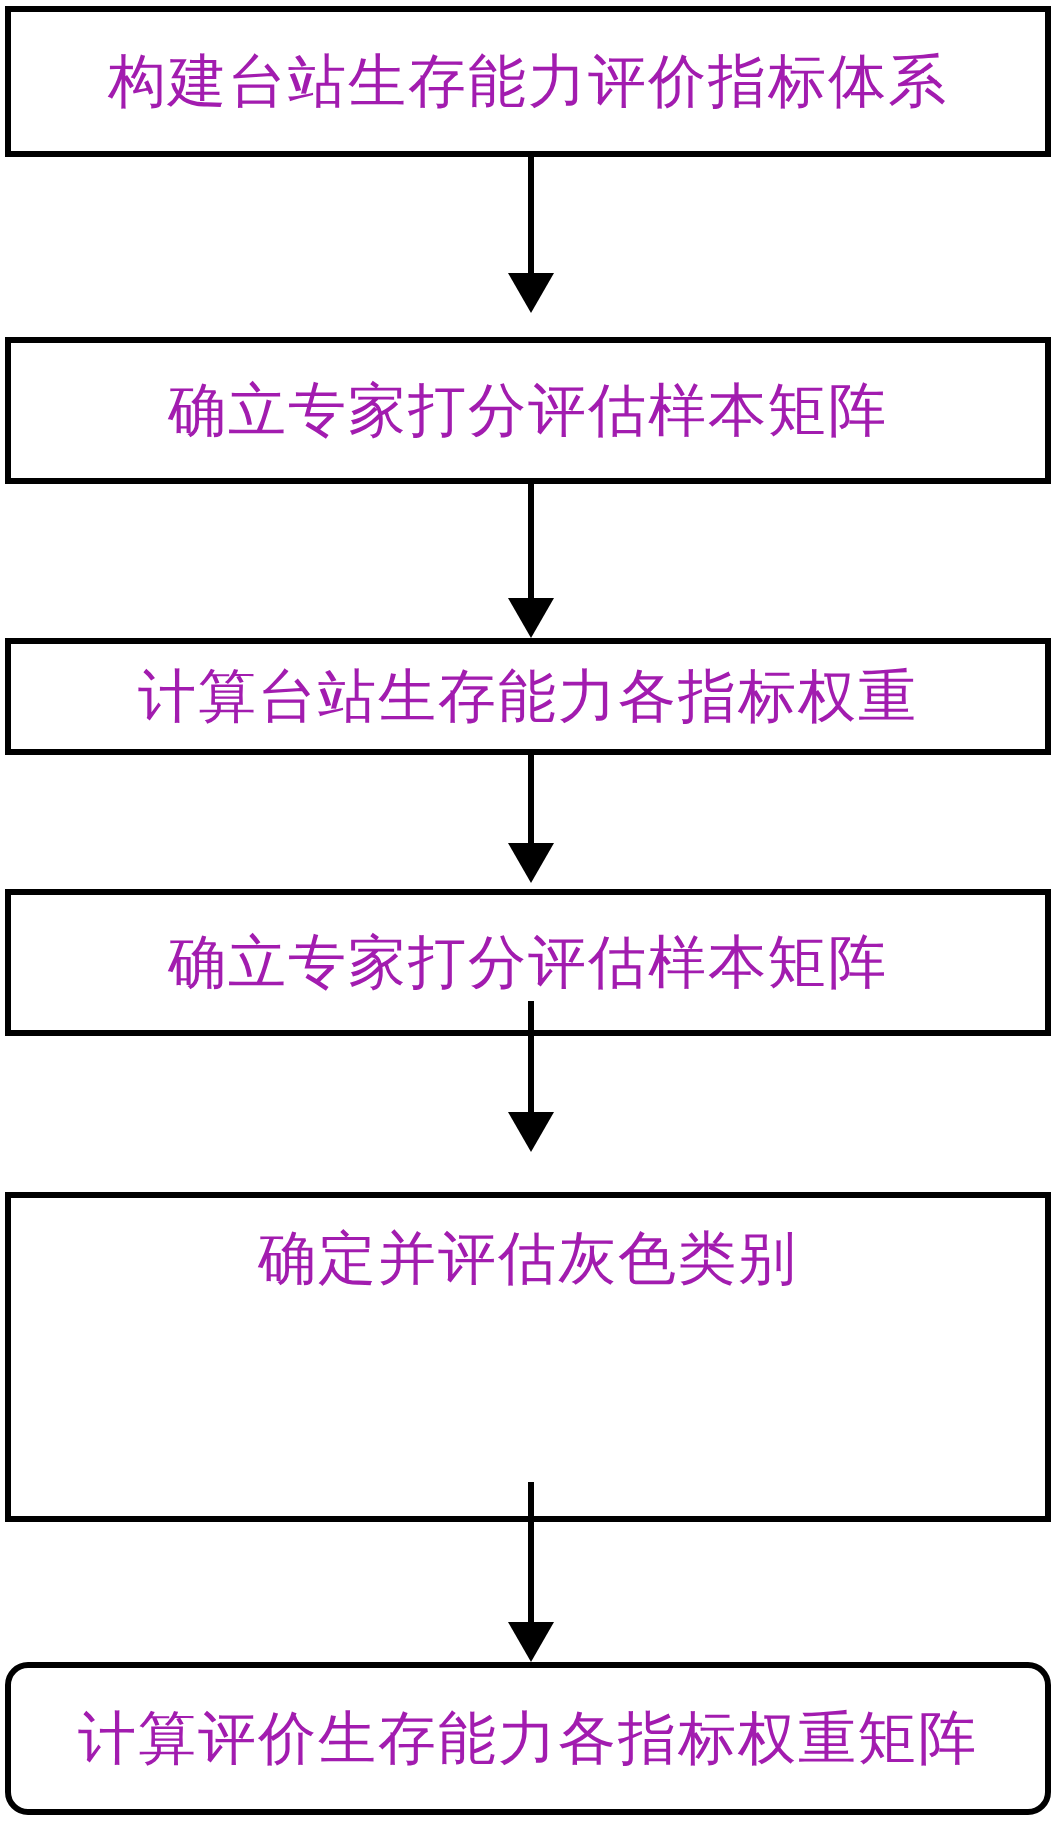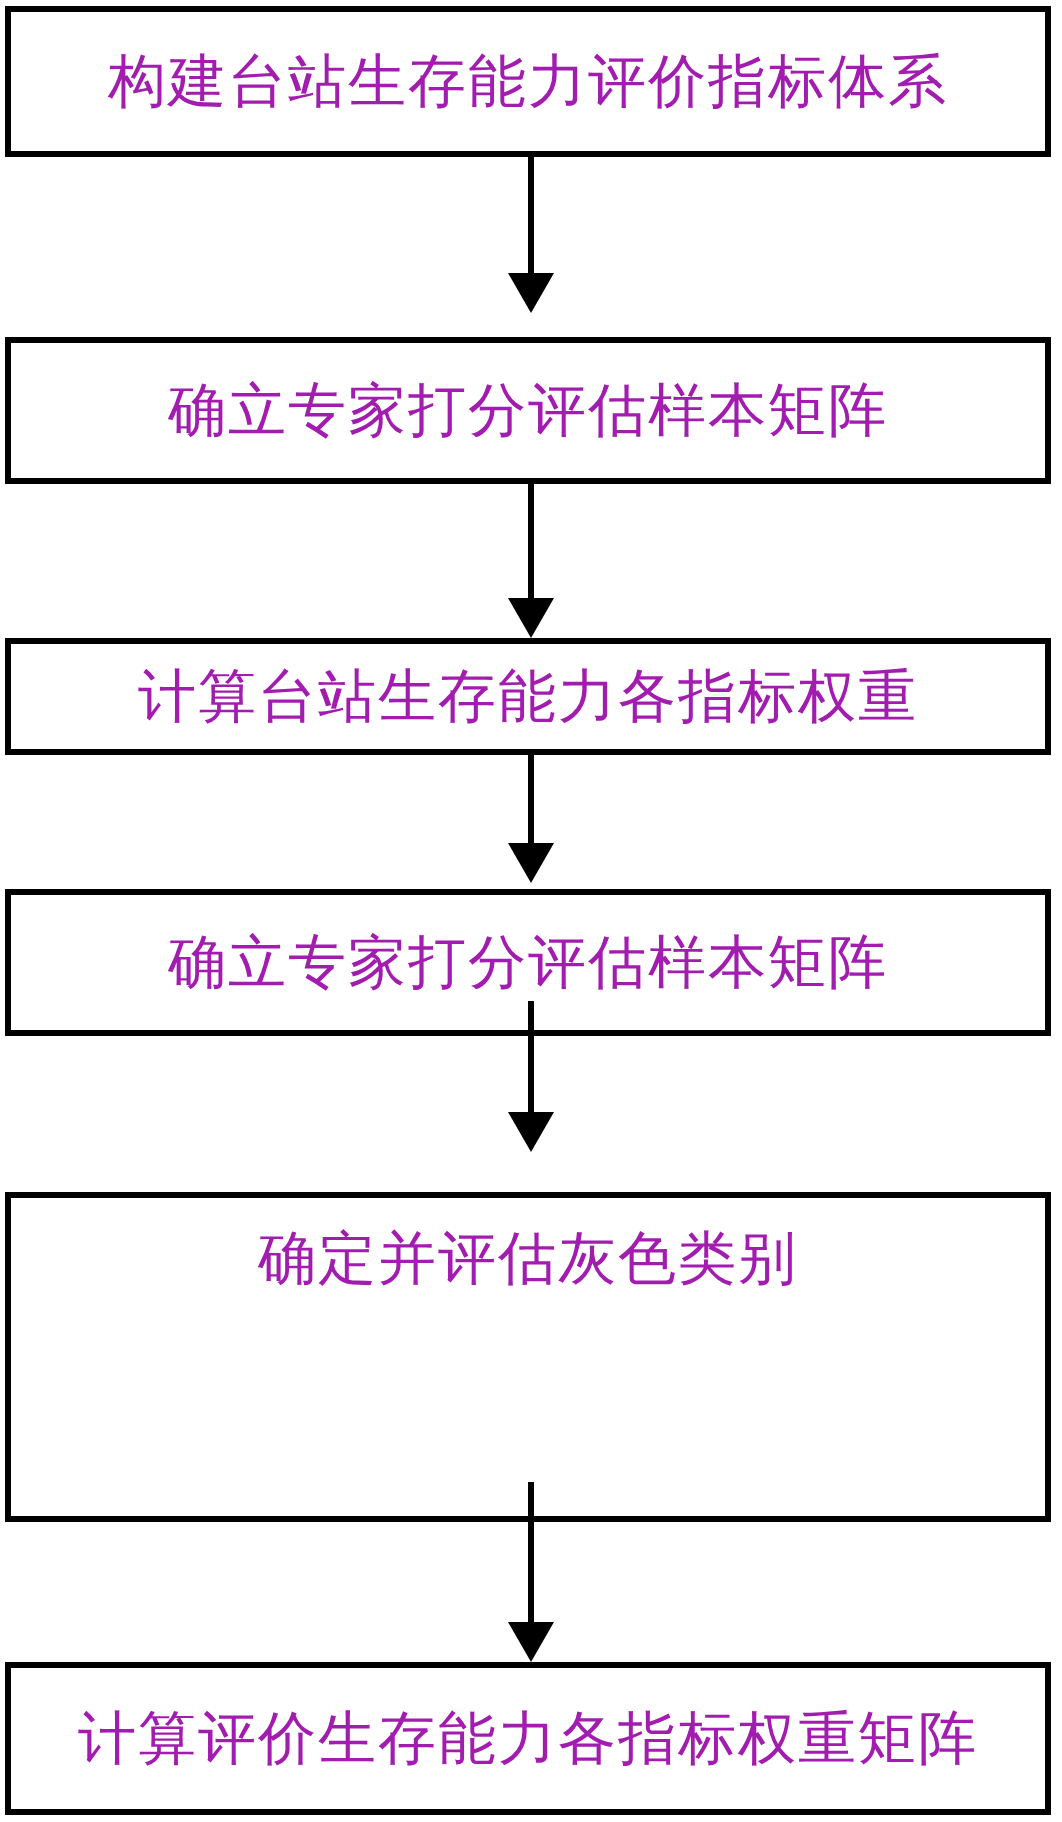--- a/index.html
+++ b/index.html
@@ -61,21 +61,21 @@
     border-right: 23px solid transparent;
     border-top: 40px solid #000000;
   }
 
   
   #node-1 { top: 6px;    height: 151px; }
   #node-2 { top: 337px;  height: 147px; }
   #node-3 { top: 638px;  height: 117px; }
   #node-4 { top: 883px;  height: 147px; margin-top: 6px; }
   #node-5 { top: 1152px; height: 330px; margin-top: 40px; }
-  #node-6 { top: 1662px; height: 153px; }
+  #node-6 { top: 1662px; height: 153px; border-radius: 23px; }
 
   
   #conn-1 { left: 531px; top: 157px;  }
   #conn-1 .shaft { height: 116px; }
   #conn-1 .head  { top: 116px; }
 
   #conn-2 { left: 531px; top: 484px;  }
   #conn-2 .shaft { height: 114px; }
   #conn-2 .head  { top: 114px; }
 

